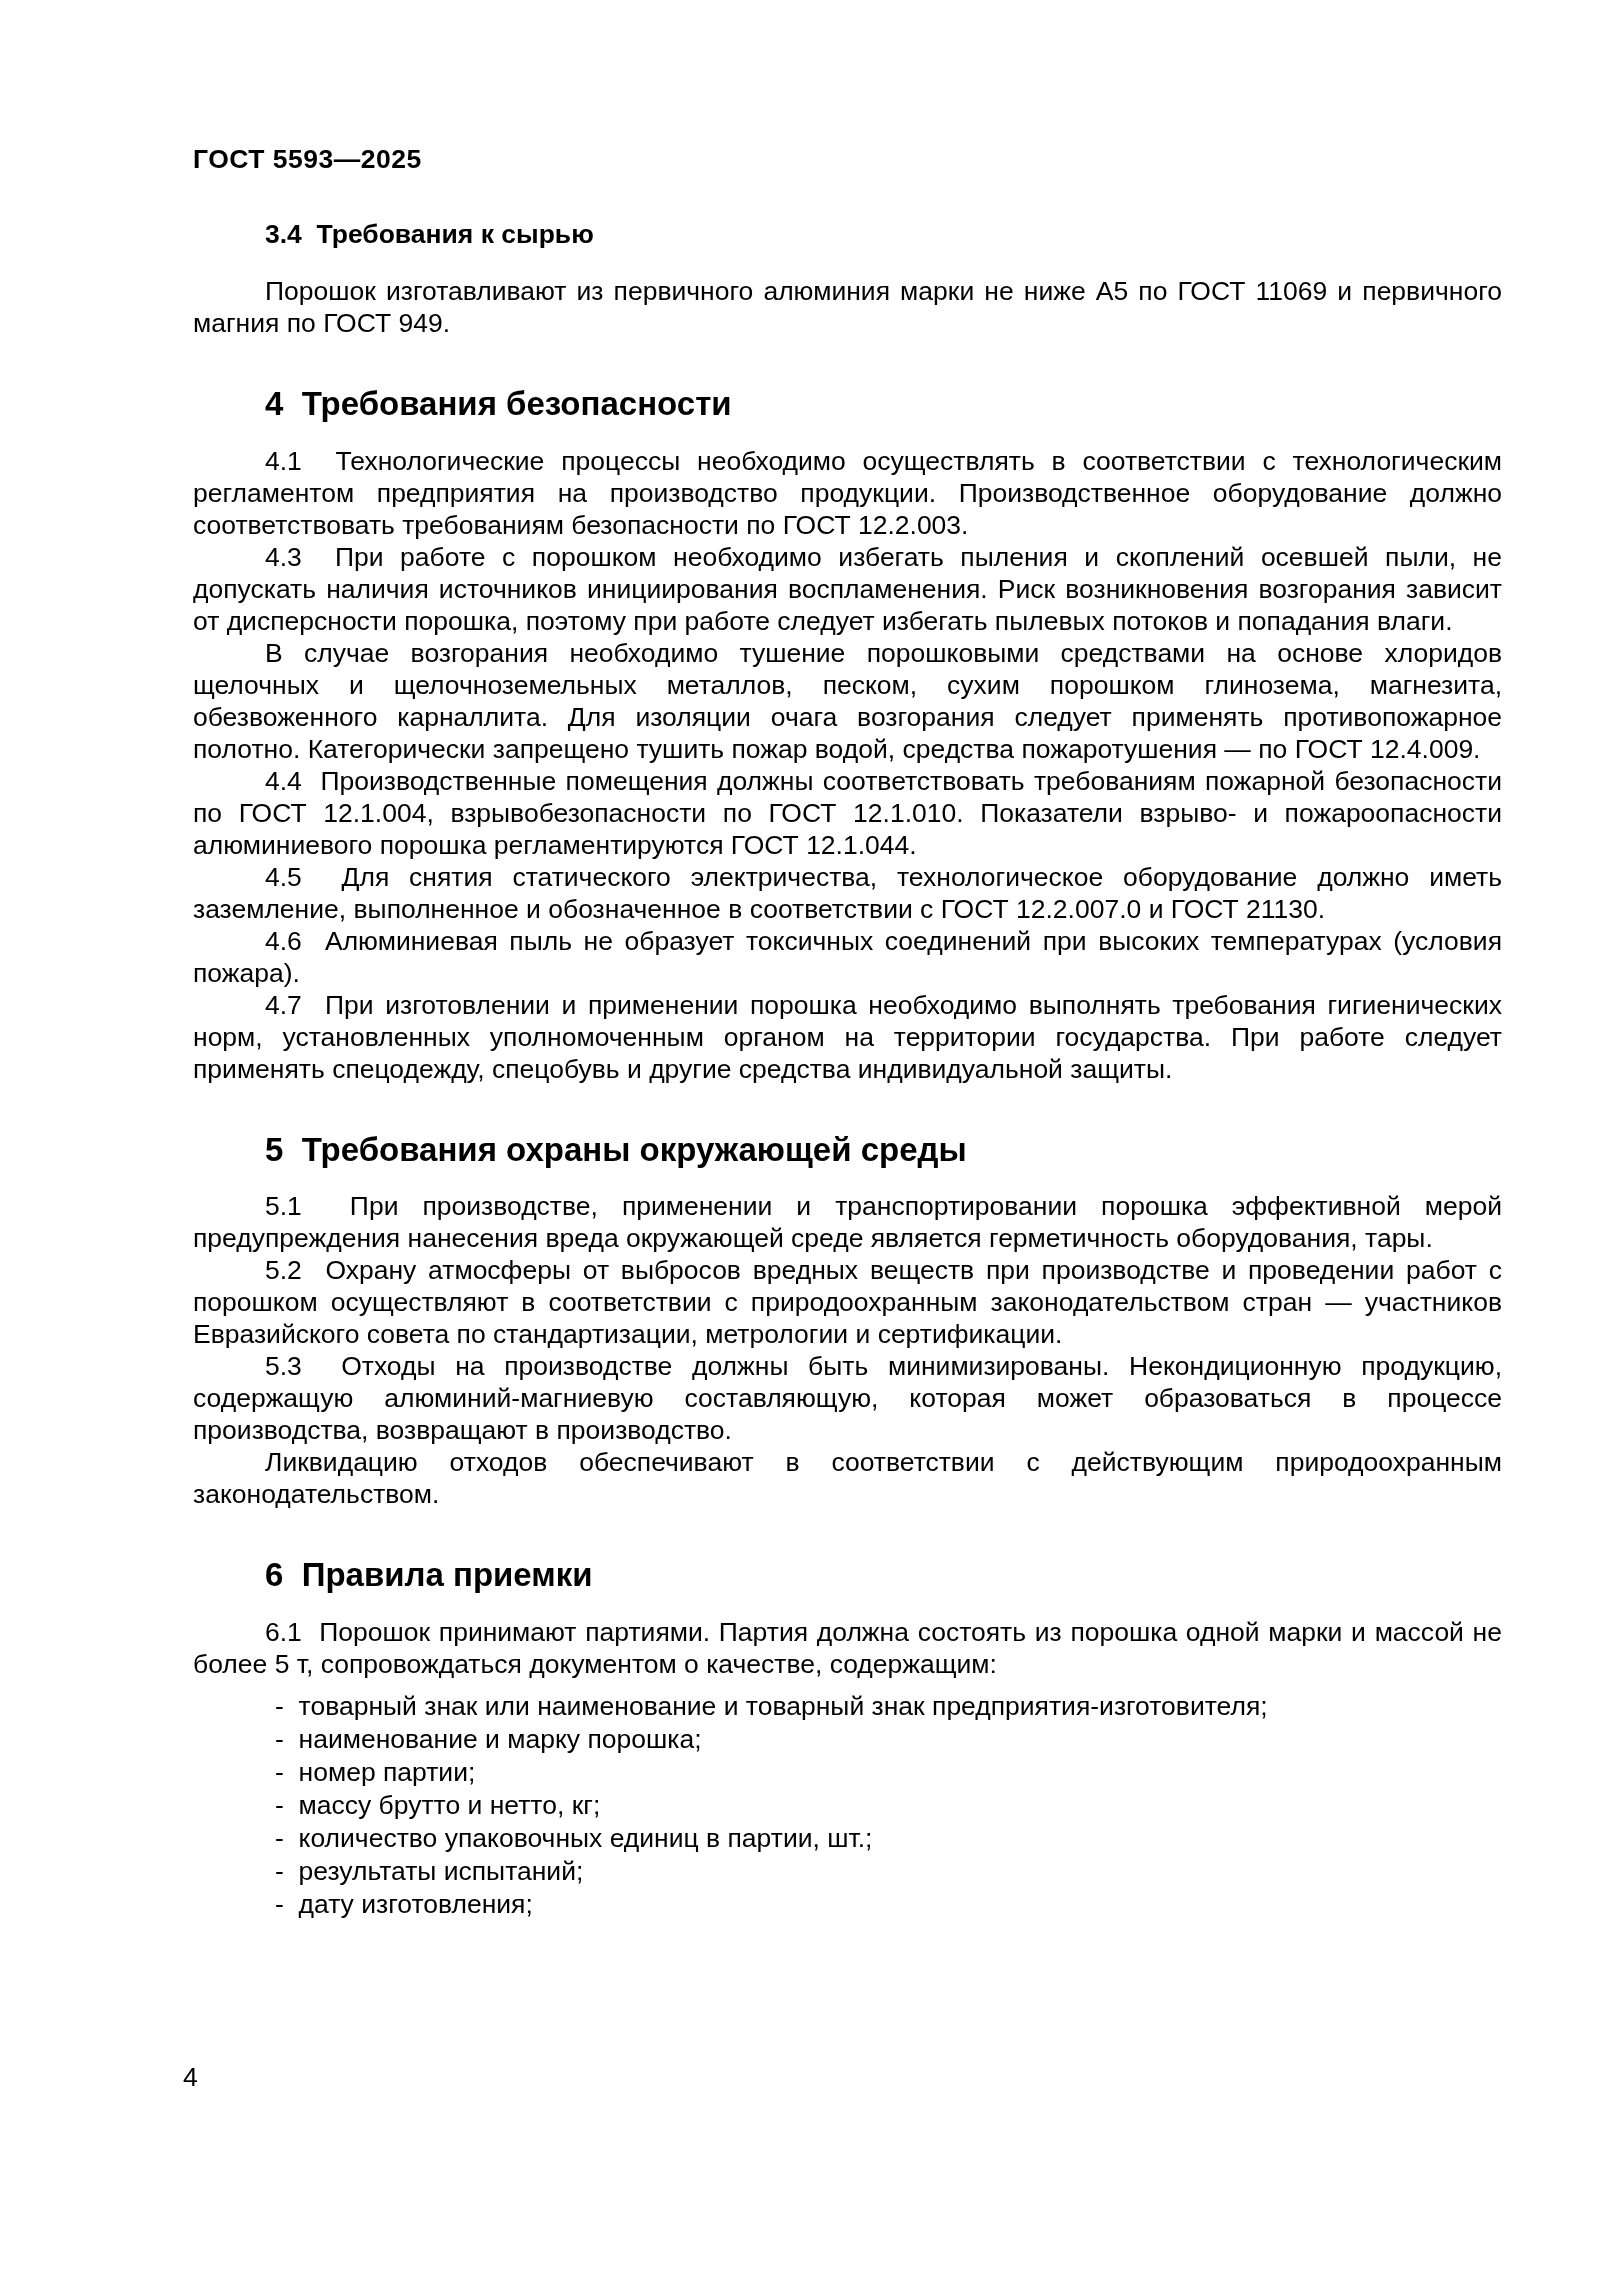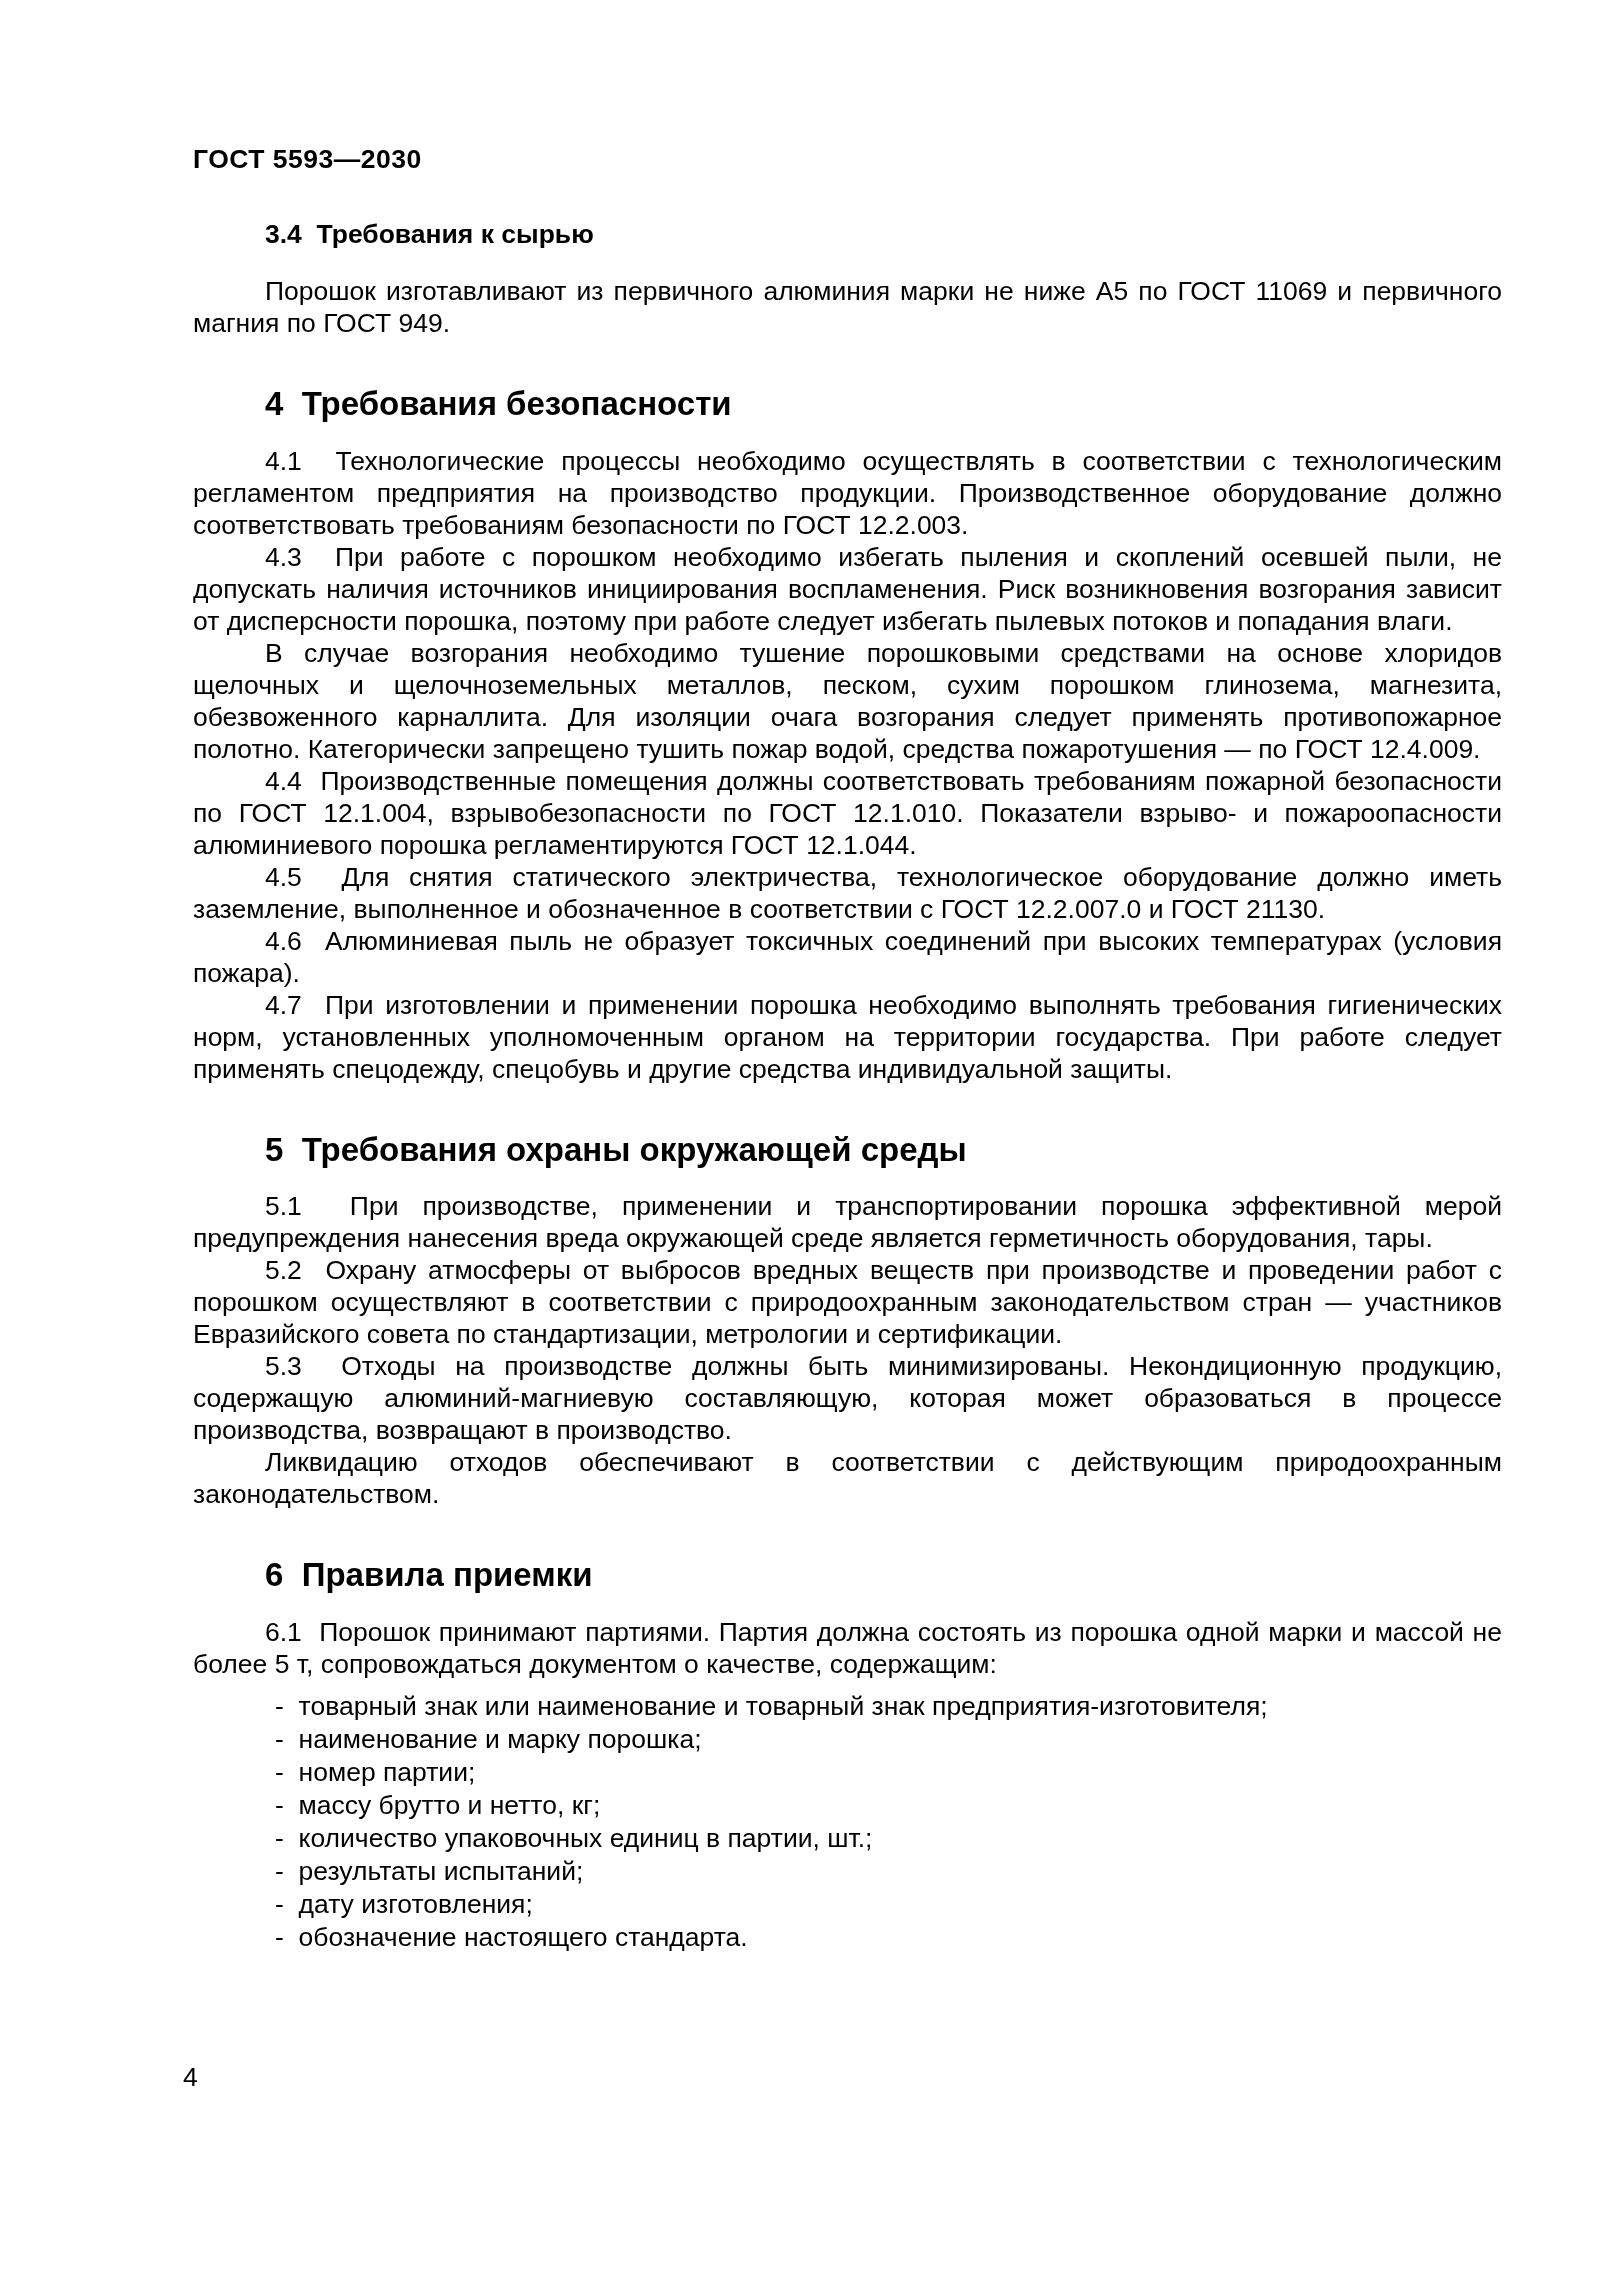--- a/index.html
+++ b/index.html
@@ -68,21 +68,21 @@
     font-size: 26.5px;
     line-height: 32px;
   }
 </style>
 </head>
 <body>
 
 <div class="page">
   <div class="content">
 
-    <div class="doc-header">ГОСТ 5593—2030</div>
+    <div class="doc-header">ГОСТ 5593—2025</div>
 
     <div class="h3">3.4&nbsp; Требования к сырью</div>
     <p class="para">Порошок изготавливают из первичного алюминия марки не ниже А5 по ГОСТ 11069 и первичного магния по ГОСТ 949.</p>
 
     <div class="h2">4&nbsp; Требования безопасности</div>
     <p class="para">4.1&nbsp; Технологические процессы необходимо осуществлять в соответствии с технологическим регламентом предприятия на производство продукции. Производственное оборудование должно соответствовать требованиям безопасности по ГОСТ 12.2.003.</p>
     <p class="para">4.3&nbsp; При работе с порошком необходимо избегать пыления и скоплений осевшей пыли, не допускать наличия источников инициирования воспламенения. Риск возникновения возгорания зависит от дисперсности порошка, поэтому при работе следует избегать пылевых потоков и попадания влаги.</p>
     <p class="para">В случае возгорания необходимо тушение порошковыми средствами на основе хлоридов щелочных и щелочноземельных металлов, песком, сухим порошком глинозема, магнезита, обезвоженного карналлита. Для изоляции очага возгорания следует применять противопожарное полотно. Категорически запрещено тушить пожар водой, средства пожаротушения — по ГОСТ 12.4.009.</p>
     <p class="para">4.4&nbsp; Производственные помещения должны соответствовать требованиям пожарной безопасности по ГОСТ 12.1.004, взрывобезопасности по ГОСТ 12.1.010. Показатели взрыво- и пожароопасности алюминиевого порошка регламентируются ГОСТ 12.1.044.</p>
     <p class="para">4.5&nbsp; Для снятия статического электричества, технологическое оборудование должно иметь заземление, выполненное и обозначенное в соответствии с ГОСТ 12.2.007.0 и ГОСТ 21130.</p>
@@ -98,19 +98,18 @@
     <div class="h2">6&nbsp; Правила приемки</div>
     <p class="para">6.1&nbsp; Порошок принимают партиями. Партия должна состоять из порошка одной марки и массой не более 5 т, сопровождаться документом о качестве, содержащим:</p>
     <ul class="list">
       <li>-&nbsp; товарный знак или наименование и товарный знак предприятия-изготовителя;</li>
       <li>-&nbsp; наименование и марку порошка;</li>
       <li>-&nbsp; номер партии;</li>
       <li>-&nbsp; массу брутто и нетто, кг;</li>
       <li>-&nbsp; количество упаковочных единиц в партии, шт.;</li>
       <li>-&nbsp; результаты испытаний;</li>
       <li>-&nbsp; дату изготовления;</li>
-      <li>-&nbsp; обозначение настоящего стандарта.</li>
     </ul>
   </div>
 
   <div class="page-num">4</div>
 </div>
 
 
 </body></html>

